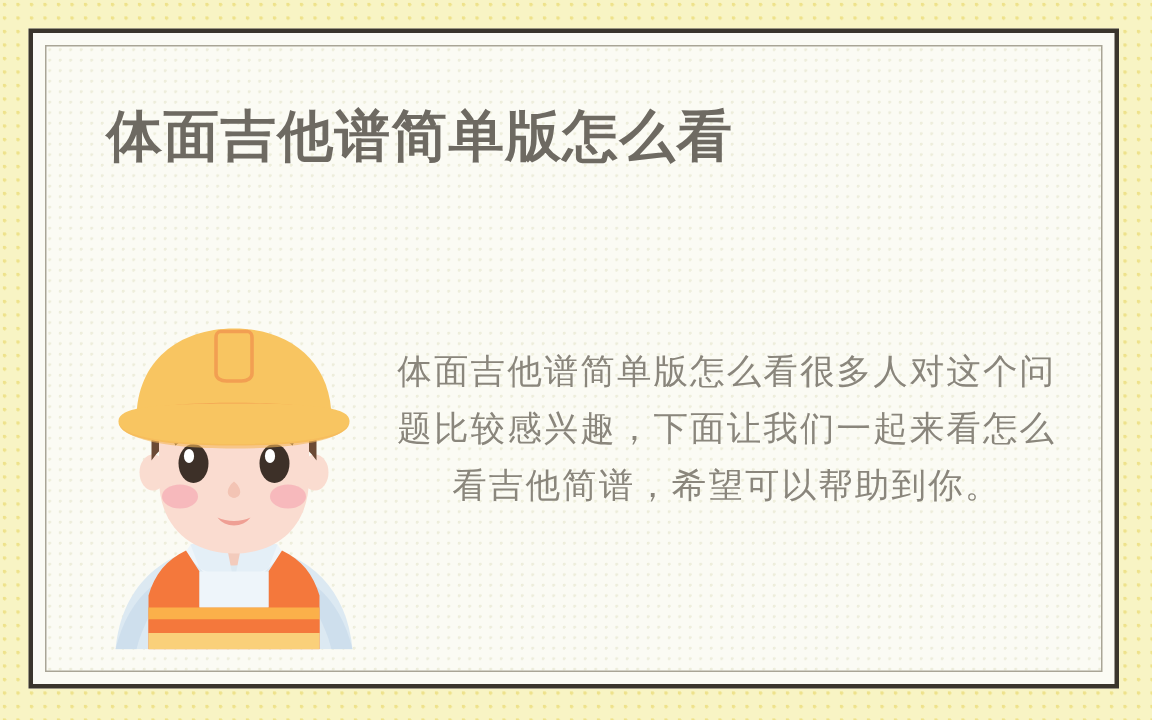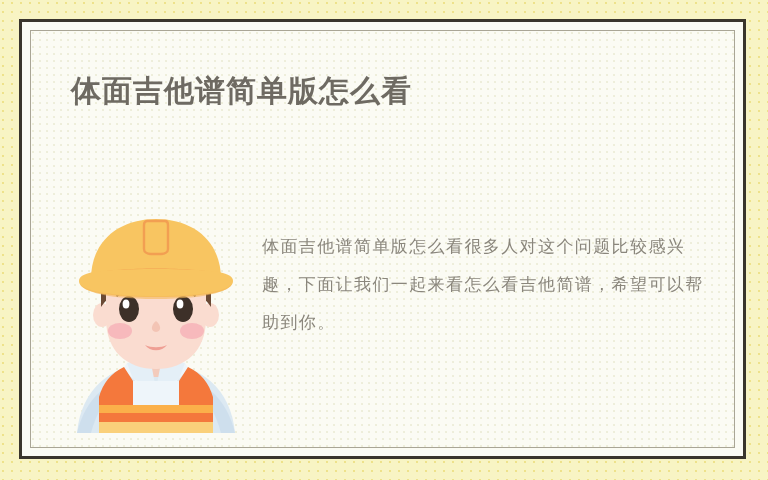--- a/index.html
+++ b/index.html
@@ -42,21 +42,21 @@
     background-image:
       radial-gradient(circle at 2px 2px, rgba(236,236,216,0.9) 0.9px, transparent 1.1px);
     background-size: 7px 7px;
   }
 
   
   .page-title {
     position: absolute;
     left: 40px;
     top: 40px;
-    font-size: 30px;
+    font-size: 37px;
     line-height: 40px;
     letter-spacing: 1px;
     color: #6e6a62;
     white-space: nowrap;
   }
 
   
   .content-row {
     position: absolute;
     left: 0;
@@ -75,25 +75,25 @@
     overflow: hidden;
   }
   .avatar-svg { display: block; width: 170px; height: 222px; }
 
   
   .body-copy {
     position: absolute;
     left: 231px;
     top: 47px;
     width: 445px;
-    font-size: 17px;
+    font-size: 23px;
     line-height: 38px;
     letter-spacing: 1.4px;
     color: #8a867c;
-    text-align: left;
+    text-align: center;
   }
 </style>
 </head>
 <body>
 
 <div class="card-frame">
   <div class="card-inner">
 
     <h1 class="page-title">体面吉他谱简单版怎么看</h1>
 

